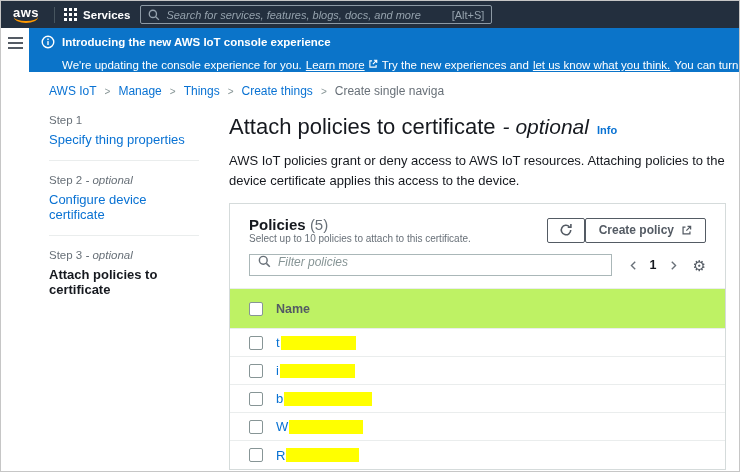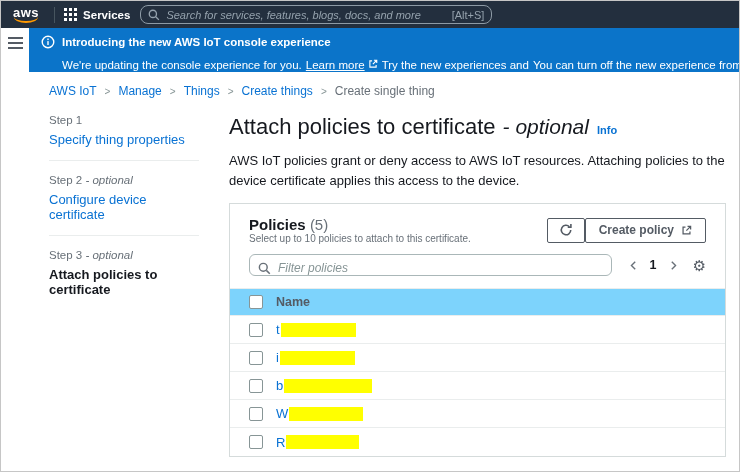--- a/index.html
+++ b/index.html
@@ -6,21 +6,21 @@
   html,body{background:#fff}
   body{font-family:"Liberation Sans",sans-serif;width:740px;height:472px}
   .frame{width:740px;height:472px;border:1px solid #c6c6c6;background:#fff;overflow:hidden;display:flex;flex-direction:column}
 
   
   .topbar{height:27px;background:#232f3e;display:flex;align-items:center;padding:0 8px;flex-shrink:0}
   .aws-logo{position:relative;color:#fff;font-weight:bold;font-size:13px;letter-spacing:.5px;padding:1px 6px 5px 4px;cursor:pointer}
   .aws-logo::after{content:"";position:absolute;left:5px;right:7px;bottom:2px;height:4px;border-bottom:2px solid #ff9900;border-radius:0 0 50% 50%/0 0 100% 100%}
   .top-divider{width:1px;height:16px;background:#47555f;margin:0 9px}
   .services-btn{display:flex;align-items:center;gap:6px;color:#fff;font-size:11.5px;font-weight:bold;cursor:pointer}
-  .top-search{margin-left:10px;width:352px;height:19px;border:1px solid #8d9aa5;border-radius:8px;display:flex;align-items:center;padding:0 7px;gap:6px;background:#232f3e;cursor:text}
+  .top-search{margin-left:10px;width:352px;height:19px;border:1px solid #8d9aa5;border-radius:2px;display:flex;align-items:center;padding:0 7px;gap:6px;background:#232f3e;cursor:text}
   .top-search .ph{flex:1;font-size:11px;font-style:italic;color:#95a2ad;white-space:nowrap;overflow:hidden}
   .top-search .kbd{font-size:11px;color:#95a2ad}
 
   
   .subhead{display:flex;flex-shrink:0;height:44px}
   .rail{width:28px;background:#fff;display:flex;justify-content:center;padding-top:9px}
   .hamburger{width:15px;height:12px;border-top:2px solid #545b64;border-bottom:2px solid #545b64;position:relative;cursor:pointer}
   .hamburger::after{content:"";position:absolute;left:0;right:0;top:3px;height:2px;background:#545b64}
   .banner{flex:1;background:#0b74c9;color:#fff;padding:7px 12px 0;overflow:hidden}
   .banner-title{display:flex;align-items:center;gap:7px;font-size:11.5px;font-weight:bold;white-space:nowrap}
@@ -55,28 +55,28 @@
   .panel-head{display:flex;justify-content:space-between;align-items:center;padding:12px 19px 8px}
   .panel-title{font-size:15px;font-weight:bold;color:#16191f}
   .panel-count{color:#687078;font-weight:400}
   .panel-sub{font-size:10px;color:#687078;margin-top:0}
   .panel-actions{display:flex;}
   .btn{height:25px;border:1px solid #545b64;background:#fff;color:#545b64;font-weight:bold;font-size:12px;font-family:inherit;display:inline-flex;align-items:center;gap:7px;padding:0 13px;border-radius:2px;cursor:pointer}
   .btn.icon-only{padding:0 11px}
   .btn-primary{background:#ec7211;border-color:#ec7211;color:#fff}
 
   .filter-row{display:flex;align-items:center;padding:2px 19px 12px}
-  .filter-input{width:381px;height:22px;border:1px solid #aab7b8;border-radius:6px;display:flex;align-items:flex-end;padding:0 8px;gap:7px;cursor:text}
+  .filter-input{width:381px;height:22px;border:1px solid #aab7b8;border-radius:0;display:flex;align-items:flex-start;padding:0 8px;gap:7px;cursor:text}
   .filter-ph{font-size:12px;font-style:italic;color:#879596}
   .pagination{display:flex;align-items:center;gap:11px;margin-left:16px}
   .pg-btn{background:none;border:none;padding:0;cursor:pointer;display:flex;align-items:center}
   .page-num{font-size:12.5px;font-weight:bold;color:#16191f}
   .gear-btn{background:none;border:none;margin-left:14px;font-size:15px;color:#545b64;cursor:pointer;line-height:1}
 
-  .tbl-header{display:flex;align-items:center;height:28px;background:#7dd3fc;border-top:1px solid #eaeded;border-bottom:1px solid #eaeded;padding:0 19px}
+  .tbl-header{display:flex;align-items:center;height:41px;background:#bef264;border-top:1px solid #eaeded;border-bottom:1px solid #eaeded;padding:0 19px}
   .checkbox{width:14px;height:14px;border:1px solid #879596;border-radius:2px;background:#fff;flex-shrink:0;cursor:pointer}
   .col-name{margin-left:13px;font-size:12.5px;font-weight:bold;color:#545b64}
   .tbl-row{display:flex;align-items:center;height:28px;border-bottom:1px solid #eaeded;padding:0 19px}
   .tbl-row:last-child{border-bottom:none}
   .row-name{margin-left:13px;font-size:13px;color:#0972d3;display:flex;align-items:center;cursor:pointer}
   .redaction{display:inline-block;height:14px;background:#ffff00;margin-left:1px}
 
   .footer{display:flex;justify-content:flex-end;align-items:center;gap:16px;margin-top:14px;width:497px}
   svg{display:block}
 </style>
@@ -138,37 +138,38 @@
         <span class="lnk bold">
           <span>Learn more</span>
           <span>
             <svg width="10" height="10" viewBox="0 0 16 16">
                 <path d="M6.5 3H3v10h10V9.5" fill="none" stroke="#fff" stroke-width="1.8"></path>
                 <path d="M9.5 2H14v4.5M13.6 2.4L7.8 8.2" fill="none" stroke="#fff" stroke-width="1.8"></path>
               </svg>
           </span>
         </span>
         <span>Try the new experiences and</span>
+        <span class="lnk">let us know what you think.</span>
         <span>You can turn off the new experience from the naviga</span>
       </div>
     </div>
   </div>
 
   <div class="page">
 
     <div class="breadcrumb">
       <span class="crumb">AWS IoT</span>
       <span class="crumb-sep">&gt;</span>
       <span class="crumb">Manage</span>
       <span class="crumb-sep">&gt;</span>
       <span class="crumb">Things</span>
       <span class="crumb-sep">&gt;</span>
       <span class="crumb">Create things</span>
       <span class="crumb-sep">&gt;</span>
-      <span class="crumb current">Create single thing</span>
+      <span class="crumb current">Create single naviga</span>
     </div>
 
     <div class="content">
 
       <div class="steps">
         <div>
           <div class="step-label"><span>Step 1</span> <span class="opt"></span></div>
           <div class="step-link">Specify thing properties</div>
         </div>
         <div class="step-divider"></div>

